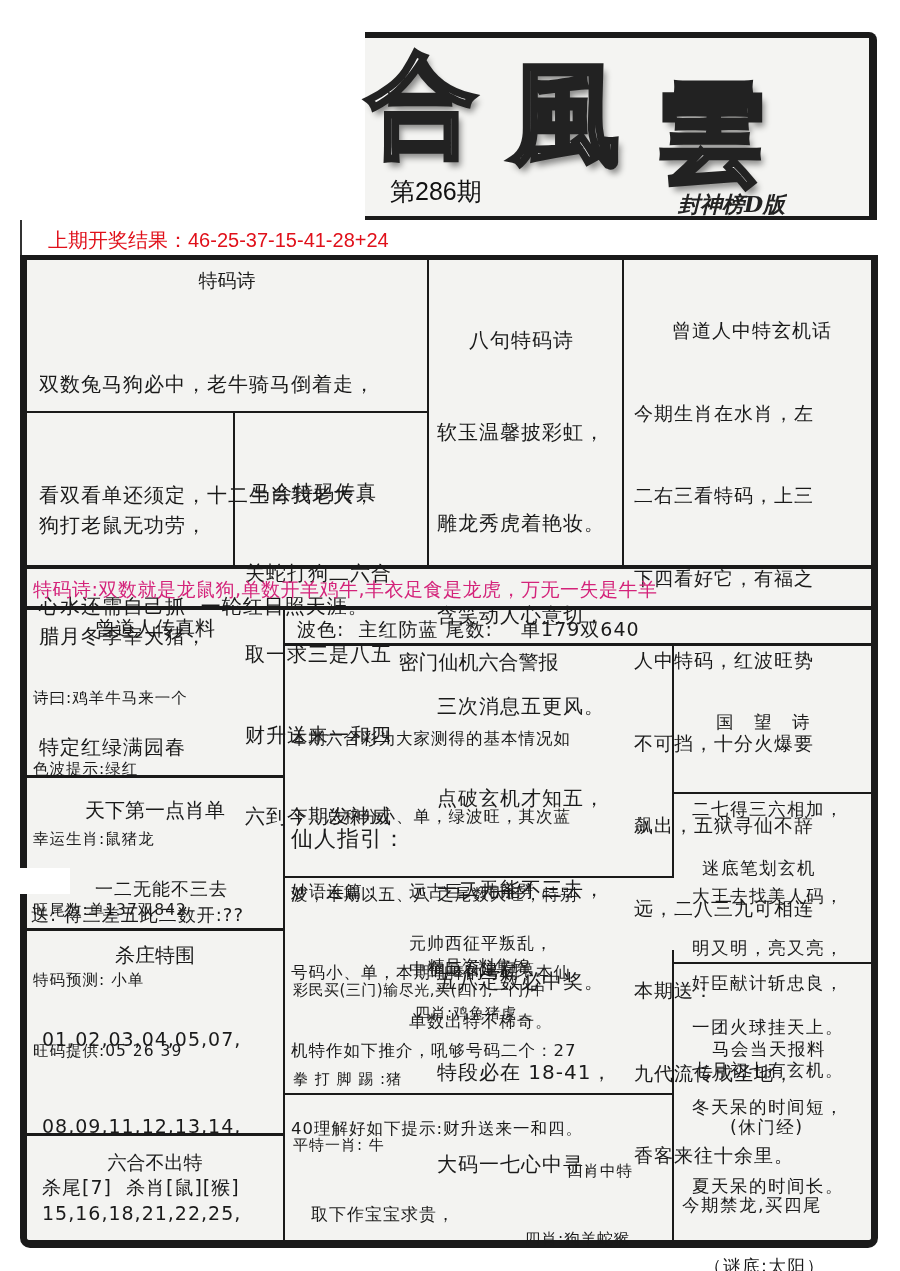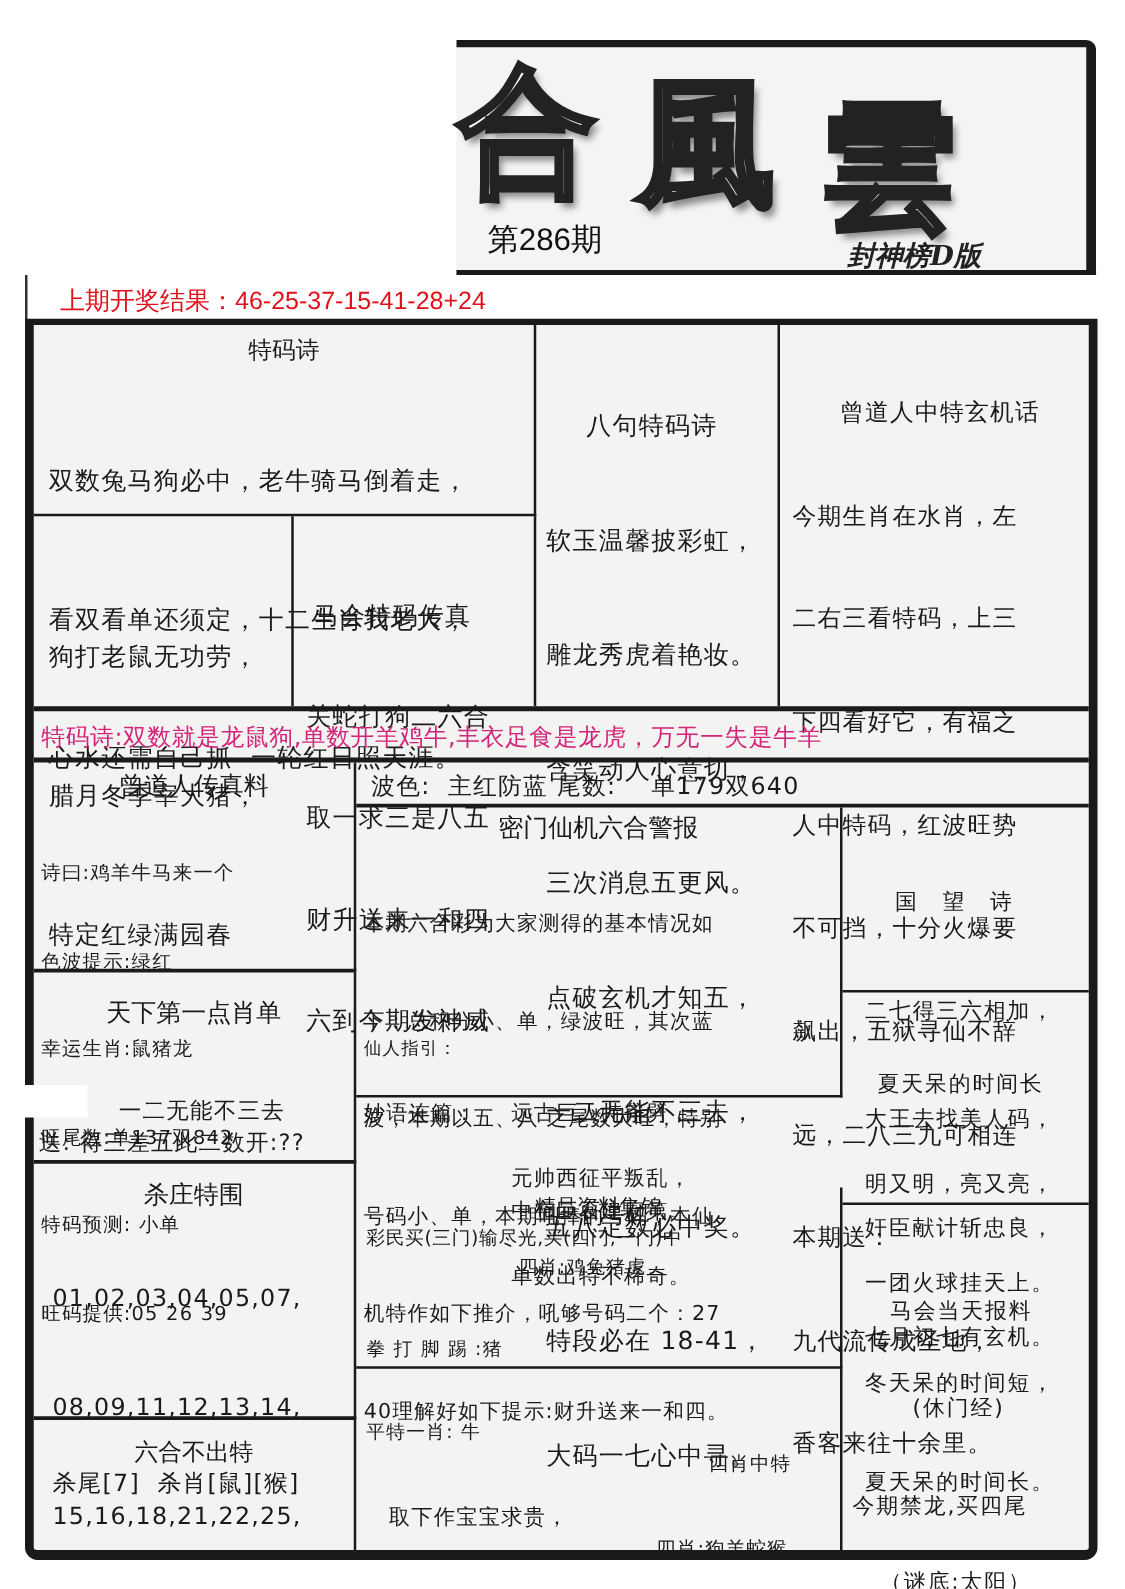--- a/index.html
+++ b/index.html
@@ -168,21 +168,21 @@
 <div class="box" style="left:285px; top:646px; width:389px; height:232px; border-right-width:2px; border-bottom-width:2px;">
   <div class="title" style="margin-top:4px; font-size:20px;">密门仙机六合警报</div>
   <div class="txt-s" style="padding-left:6px; font-size:16.5px; line-height:26px;">
     <span class="line">本期六合彩为大家测得的基本情况如</span>
     <span class="line">下：总积分小、单，绿波旺，其次蓝</span>
     <span class="line">波，本期以五、八 之尾数大旺，特别</span>
     <span class="line">号码小、单，本期吼捧的号码，本仙</span>
     <span class="line">机特作如下推介，吼够号码二个：27</span>
     <span class="line">40理解好如下提示:财升送来一和四。</span>
   </div>
-  <div class="txt-s" style="position:absolute; left:6px; top:180px; font-size:14px; line-height:26px;">仙人指引：</div>
+  <div class="txt-s" style="position:absolute; left:6px; top:180px; font-size:22px; line-height:26px;">仙人指引：</div>
   <div class="txt-s" style="position:absolute; left:124px; top:180px; font-size:17px; line-height:26px;">
     <span class="line">远古巨人持斧劈，</span>
     <span class="line">中空巨石建府第。</span>
   </div>
   <div class="txt-s" style="position:absolute; left:6px; top:232px; font-size:17px; line-height:26px;">妙语连篇：</div>
   <div class="txt-s" style="position:absolute; left:124px; top:232px; font-size:17px; line-height:26px;">
     <span class="line">元帅西征平叛乱，</span>
     <span class="line">单数出特不稀奇。</span>
   </div>
 </div>
@@ -216,21 +216,21 @@
     <span class="line" style="padding-left:24px;">国　望　诗</span>
     <span class="line">二七得三六相加，</span>
     <span class="line">大王去找美人码，</span>
     <span class="line">奸臣献计斩忠良，</span>
     <span class="line">七月初七有玄机。</span>
   </div>
 </div>
 
 <div class="box" style="left:674px; top:794px; width:197px; height:170px; border-bottom-width:2px;">
   <div class="txt-m" style="padding:8px 0 0 18px; font-size:17.5px; line-height:26.5px;">
-    <span class="line" style="padding-left:10px;">夏天呆的时间长</span>
+    <span class="line" style="padding-left:10px;">迷底笔划玄机</span>
     <span class="line">明又明，亮又亮，</span>
     <span class="line">一团火球挂天上。</span>
     <span class="line">冬天呆的时间短，</span>
     <span class="line">夏天呆的时间长。</span>
     <span class="line" style="padding-left:12px;">（谜底:太阳）</span>
   </div>
 </div>
 
 <div class="box" style="left:674px; top:964px; width:197px; height:276px;">
   <div class="txt-m" style="padding:20px 0 0 8px; font-size:17.5px; line-height:26px;">

